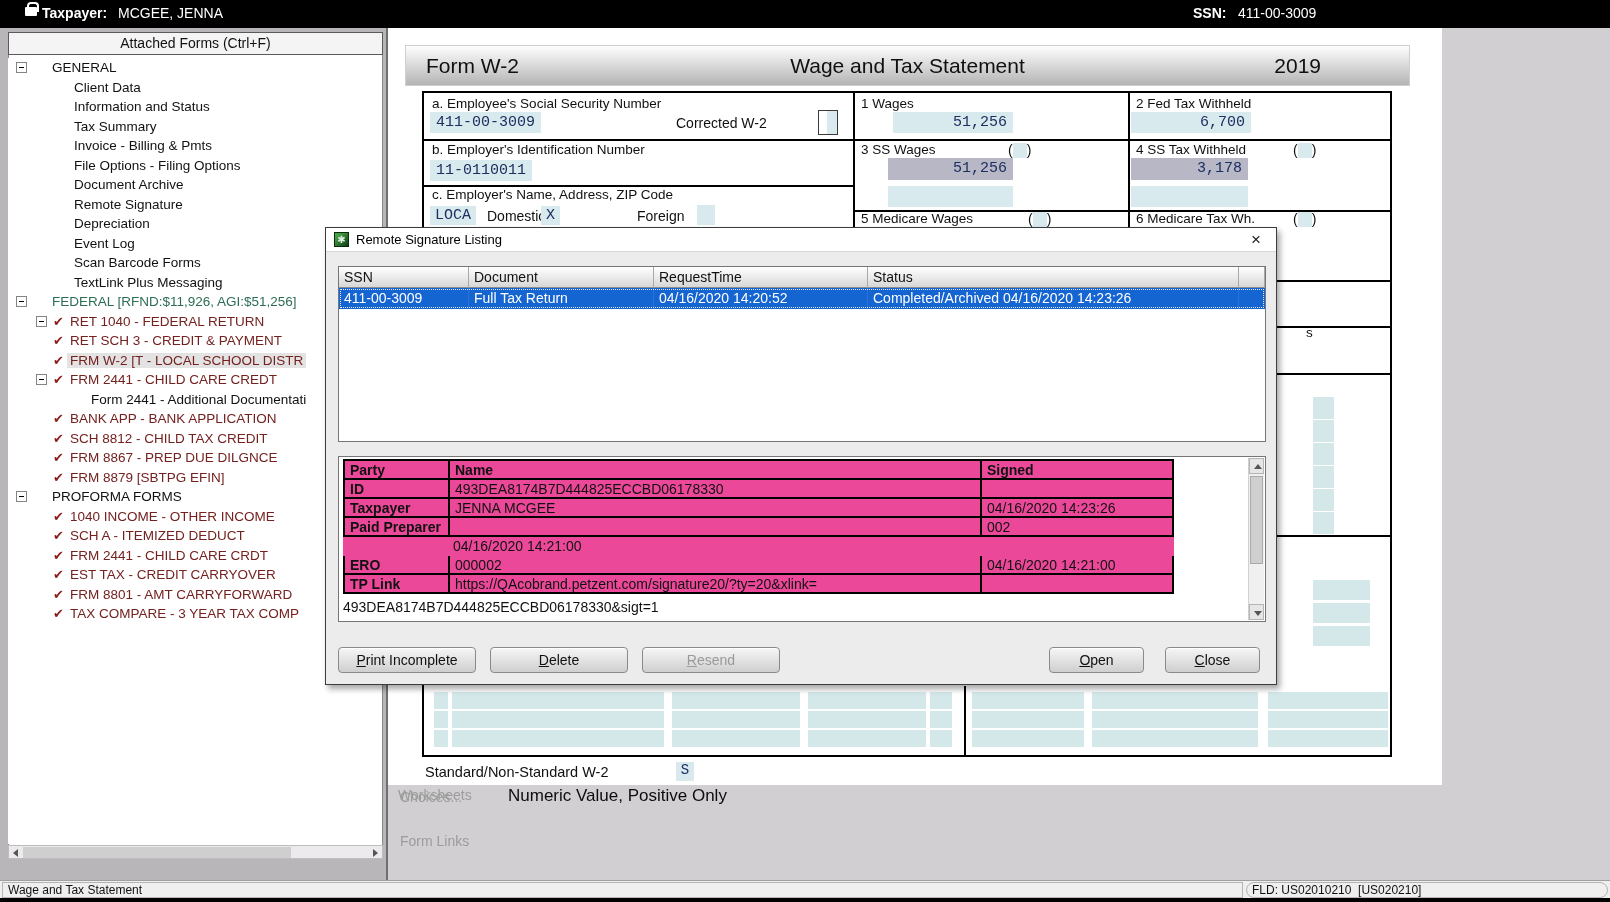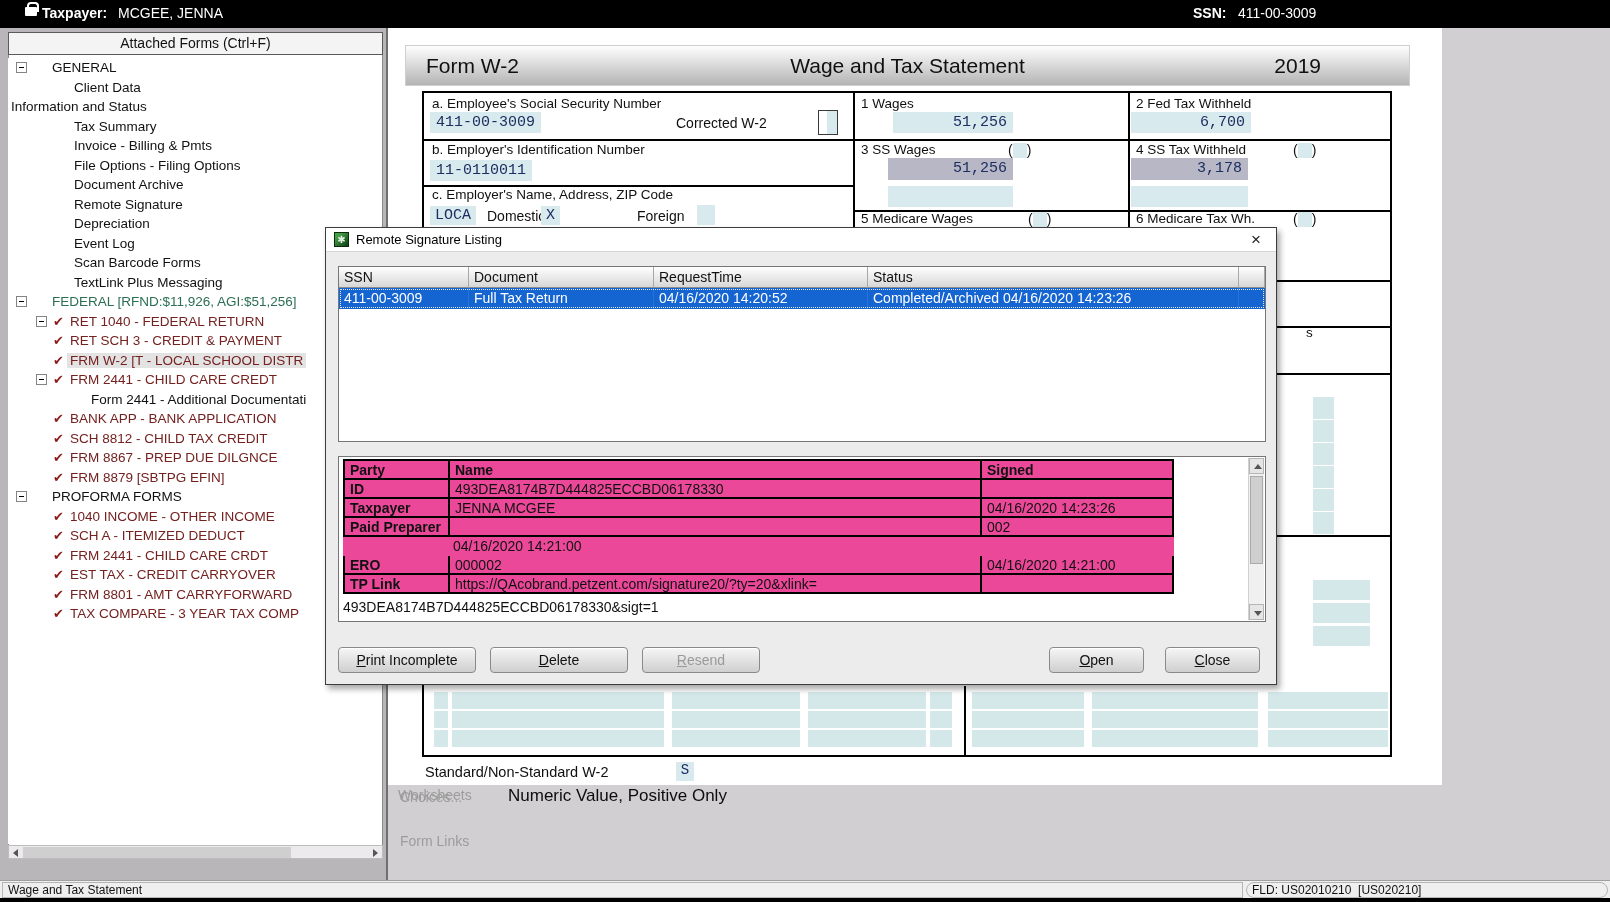--- a/index.html
+++ b/index.html
@@ -117,21 +117,21 @@
   <div class="abs tree-box"></div>
   <div class="abs tree-header">Attached Forms (Ctrl+F)</div>
   <div class="abs" id="tree">
       <div class="trow" style="padding-left: 8px;">
         <span class="texp" style="margin-right: 22px;"></span>
         <span class="tlabel">GENERAL</span>
       </div>
       <div class="trow" style="padding-left: 63px;">
         <span class="tlabel">Client Data</span>
       </div>
-      <div class="trow" style="">
+      <div class="trow" style="padding-left: 63px;">
         <span class="tlabel">Information and Status</span>
       </div>
       <div class="trow" style="padding-left: 63px;">
         <span class="tlabel">Tax Summary</span>
       </div>
       <div class="trow" style="padding-left: 63px;">
         <span class="tlabel">Invoice - Billing &amp; Pmts</span>
       </div>
       <div class="trow" style="padding-left: 63px;">
         <span class="tlabel">File Options - Filing Options</span>
@@ -401,21 +401,21 @@
       <span class="vthumb"></span>
       <span class="vbtn" style="bottom:0;">
           <span class="tri-dn"></span>
         </span>
     </div>
   </div>
 
   <div id="dlg-buttons">
       <div class="dbtn" style="left: 12px; width: 138px;"><span class="u">P</span><span>rint Incomplete</span></div>
       <div class="dbtn" style="left: 164px; width: 138px;"><span class="u">D</span><span>elete</span></div>
-      <div class="dbtn disabled" style="left: 316px; width: 118px;"><span class="u">R</span><span>esend</span></div>
+      <div class="dbtn disabled" style="left: 316px; width: 138px;"><span class="u">R</span><span>esend</span></div>
       <div class="dbtn" style="left: 723px; width: 95px;"><span class="u">O</span><span>pen</span></div>
       <div class="dbtn" style="left: 839px; width: 95px;"><span class="u">C</span><span>lose</span></div>
     </div>
 </div>
 
 <div class="abs statusbar">
   <div class="scell" style="left:2px; width:1241px;">Wage and Tax Statement</div>
   <div class="scell" style="left:1246px; width:362px;border-radius:8px;">FLD: US02010210  [US020210]</div>
 </div>
 <div class="abs blackstrip"></div>

